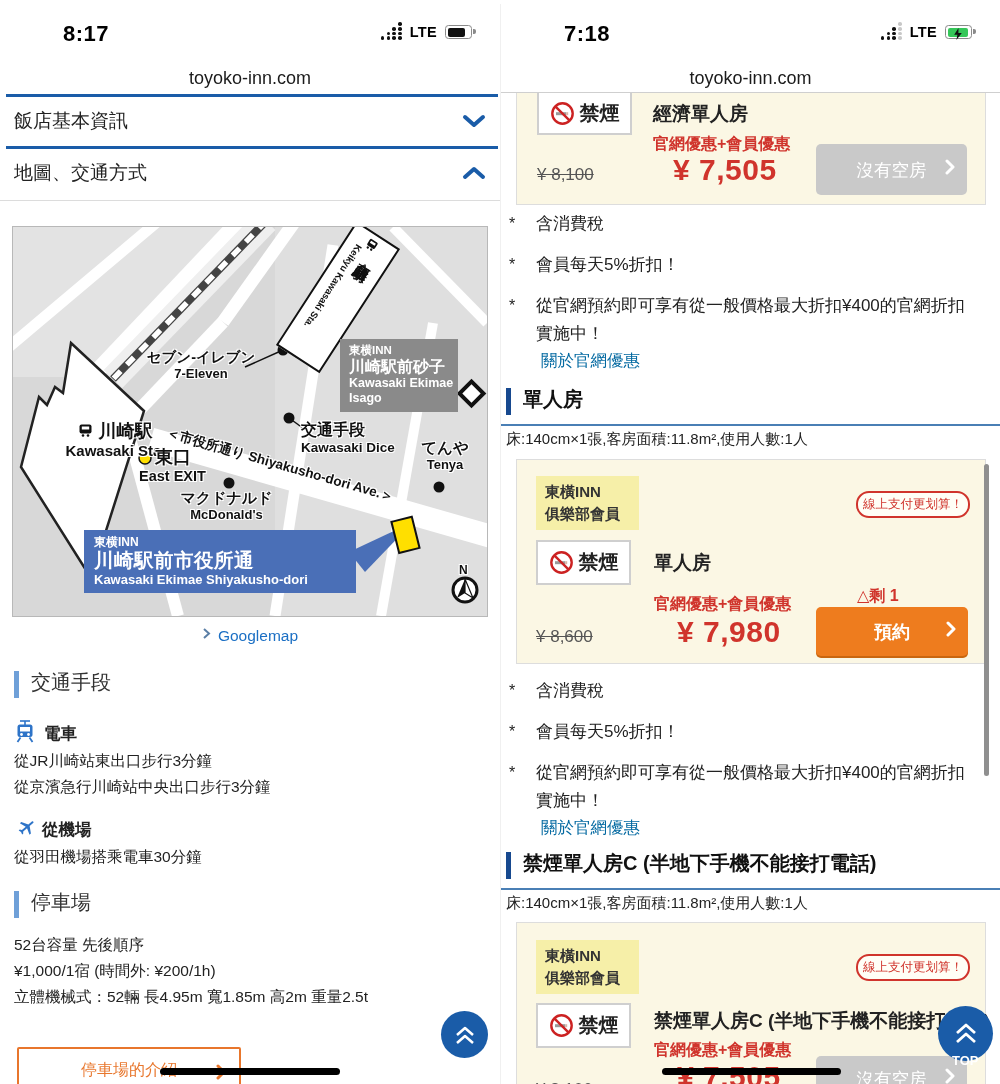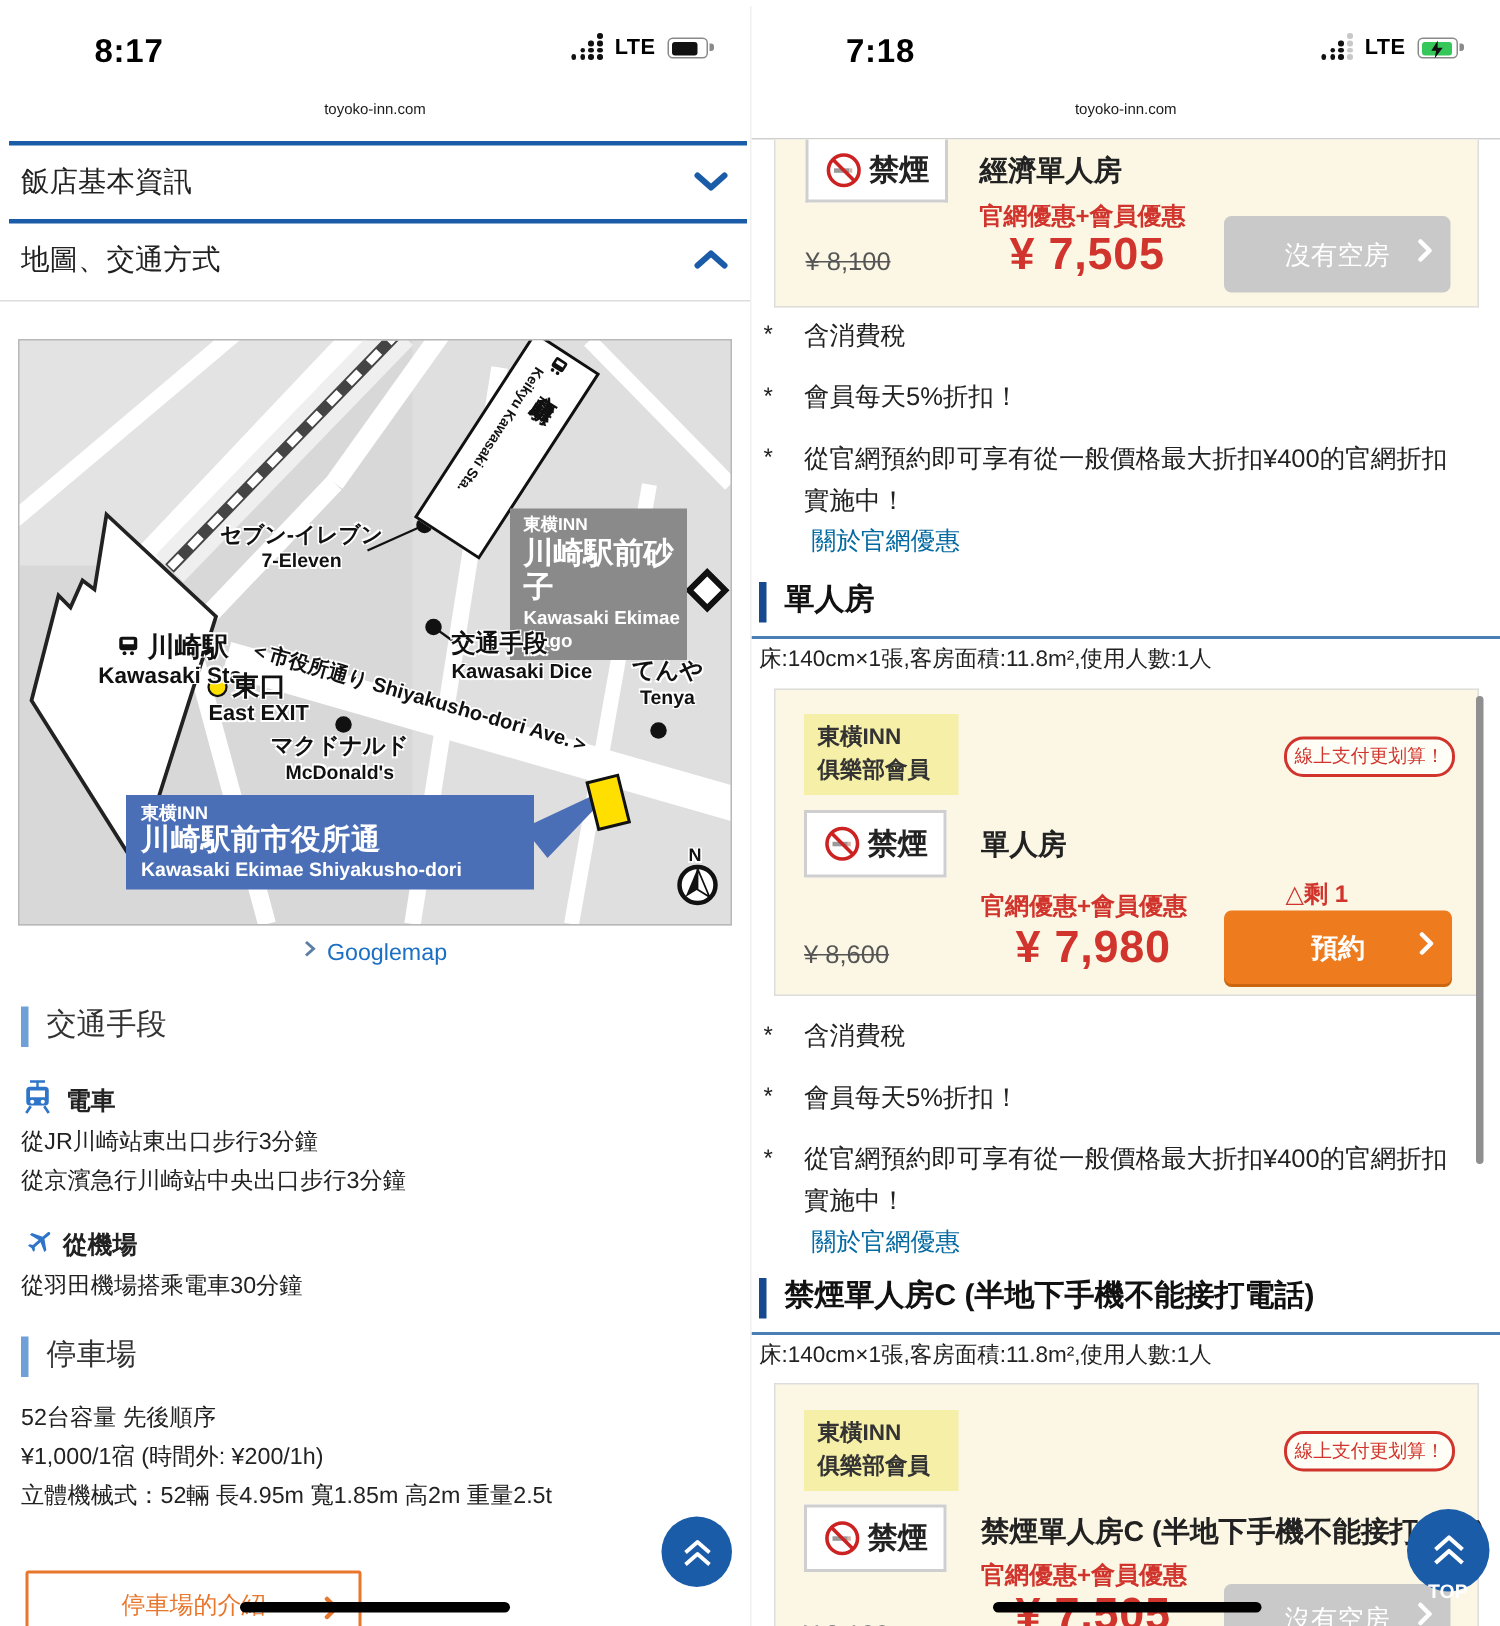--- a/index.html
+++ b/index.html
@@ -11,40 +11,40 @@
   
   .time{position:absolute;top:17px;left:63px;font-size:22px;font-weight:700;color:#000;letter-spacing:.5px;}
   .sticons{position:absolute;top:20px;right:28px;display:flex;align-items:center;gap:8px;}
   .lte{font-size:14.5px;font-weight:600;color:#000;letter-spacing:.3px;}
   .batt{width:25px;height:12px;border:1px solid #8a8a8a;border-radius:3.5px;position:relative;}
   .batt::after{content:"";position:absolute;right:-4.5px;top:2.5px;width:2.5px;height:5.5px;background:#8a8a8a;border-radius:0 2px 2px 0;}
   .lvl{position:absolute;left:1.5px;top:1.5px;bottom:1.5px;border-radius:2px;}
   .lvl.black{width:17px;background:#111;}
   .lvl.green{width:20px;background:#35C759;}
   .bolt{position:absolute;left:7px;top:0px;}
-  .url{position:absolute;top:64px;left:0;width:100%;text-align:center;font-size:10px;color:#1b1b1b;}
+  .url{position:absolute;top:64px;left:0;width:100%;text-align:center;font-size:18px;color:#1b1b1b;}
 
   
   .blueline{position:absolute;left:6px;right:2px;height:3px;background:#1A5CA8;}
   #lineA{top:90px;} #lineB{top:142px;}
   #lineC{position:absolute;top:196px;left:0;right:0;height:1px;background:#dcdcdc;}
   .accrow{position:absolute;left:0;right:0;height:49px;}
   #accRow1{top:93px;text-align:center;} #accRow2{top:145px;}
   .acctxt{position:absolute;left:14px;top:11px;font-size:19px;color:#222;}
   .accchev{position:absolute;right:14px;top:17px;}
 
   
   #map{position:absolute;left:12px;top:222px;width:474px;height:389px;border:1px solid #b8b8b8;background:#D8D8D8;overflow:hidden;}
   #mapsvg{position:absolute;left:0;top:0;}
   .mlbl{position:absolute;color:#111;font-weight:700;line-height:1.18;text-align:center;
         text-shadow:-1px -1px 0 #fff,1px -1px 0 #fff,-1px 1px 0 #fff,1px 1px 0 #fff;}
   #mCentral{left:168px;top:66px;width:130px;} #mCentral .l1{font-size:17px;} #mCentral .l2{font-size:14.5px;}
   #mSeven{left:118px;top:122px;width:140px;} #mSeven .l1{font-size:14.5px;font-weight:600;} #mSeven .l2{font-size:13px;}
   #mIsago{left:327px;top:112px;width:118px;background:#8A8A8A;color:#fff;text-align:left;padding:5px 0 6px 9px;box-sizing:border-box;text-shadow:none;}
-  #mIsago .l1{font-size:11.5px;font-weight:600;} #mIsago .l2{font-size:20px;} #mIsago .l3,#mIsago .l4{font-size:12.5px;}
+  #mIsago .l1{font-size:11.5px;font-weight:600;} #mIsago .l2{font-size:16px;} #mIsago .l3,#mIsago .l4{font-size:12.5px;}
   #mKeikyu{position:absolute;left:299px;top:-4px;width:52px;height:148px;background:#fff;border:2.5px solid #111;transform:rotate(33deg);box-sizing:border-box;}
   #mKeikyuInner{position:absolute;top:17px;left:1px;right:1px;bottom:2px;display:flex;justify-content:center;gap:1px;}
   #mKeikyuEn{writing-mode:vertical-rl;font-size:9.5px;font-weight:700;color:#111;}
   #mKeikyuJp{writing-mode:vertical-rl;text-orientation:upright;font-size:14.5px;font-weight:700;letter-spacing:1.5px;color:#111;}
   #mKeikyuTrain{position:absolute;top:2px;left:50%;transform:translateX(-50%);}
   #mKawasaki{left:20px;top:194px;width:165px;} #mKawasaki .l1{font-size:18px;} #mKawasaki .l2{font-size:15px;}
   #mEast{left:126px;top:220px;width:112px;text-align:left;} #mEast .l1{font-size:18px;padding-left:16px;} #mEast .l2{font-size:14.5px;}
   #mDice{left:288px;top:194px;width:120px;text-align:left;} #mDice .l1{font-size:16px;font-weight:600;} #mDice .l2{font-size:13.5px;}
   #mTenya{left:398px;top:212px;width:68px;} #mTenya .l1{font-size:15.5px;font-weight:600;} #mTenya .l2{font-size:13px;}
   #mStreet{left:156px;top:198px;width:330px;text-align:left;font-size:13.5px;transform:rotate(16deg);transform-origin:0 0;}

